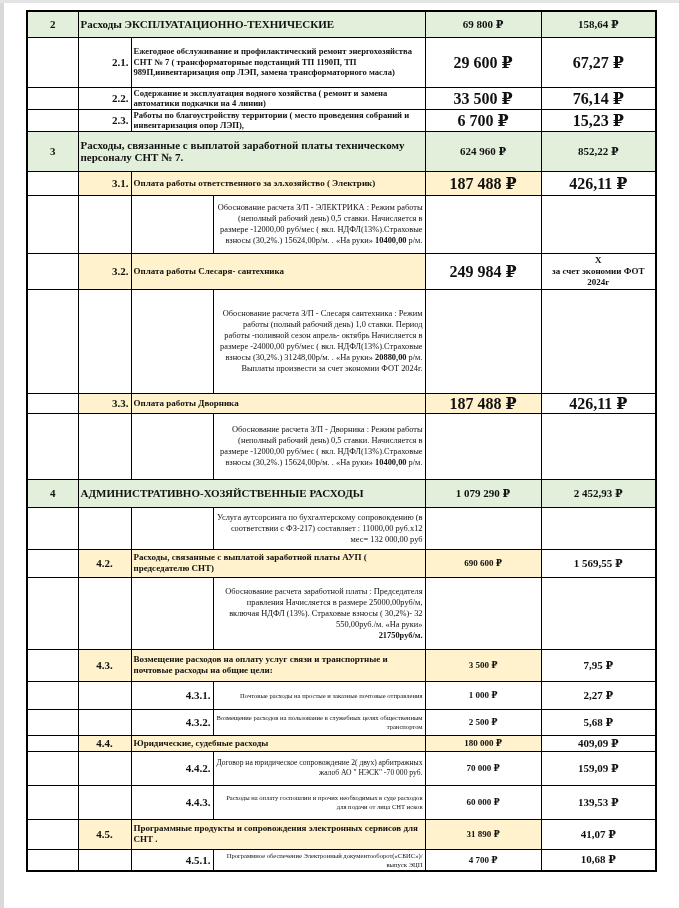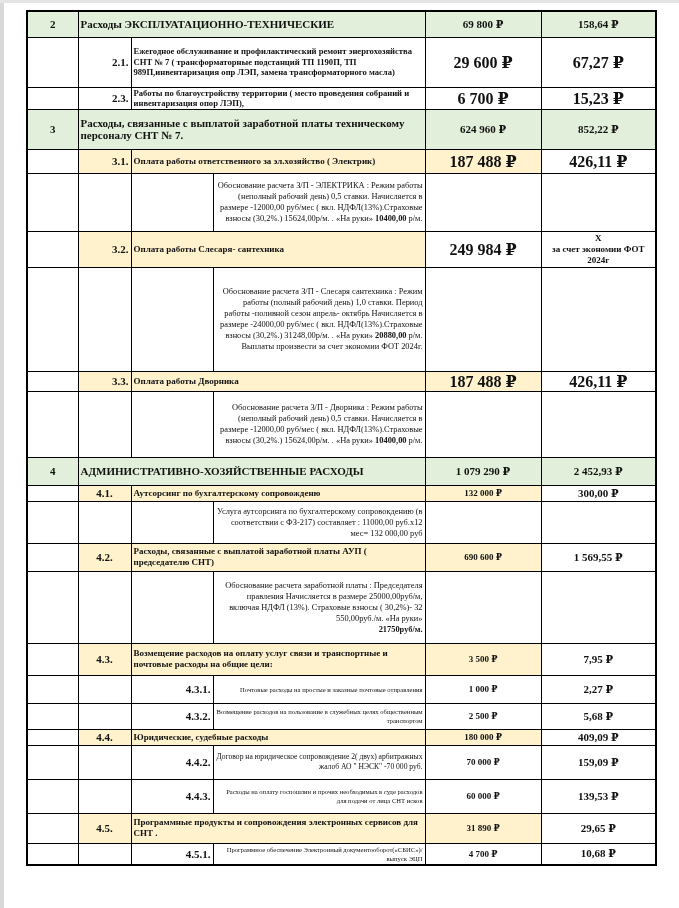--- a/index.html
+++ b/index.html
@@ -55,20 +55,27 @@
     <td class="col-amt">69 800 ₽</td>
     <td class="col-unit">158,64 ₽</td>
   </tr>
   <tr style="height:50px">
     <td></td>
     <td class="code">2.1.</td>
     <td class="plain-title" colspan="2">Ежегодное обслуживание  и профилактический  ремонт энергохозяйства  СНТ № 7  ( трансформаторные  подстанций  ТП 1190П, ТП 989П,инвентаризация  опр  ЛЭП, замена трансформаторного  масла)</td>
     <td class="col-amt">29 600 ₽</td>
     <td class="col-unit">67,27 ₽</td>
   </tr>
+  <tr style="height:20px">
+    <td></td>
+    <td class="code">2.2.</td>
+    <td class="plain-title" colspan="2">Содержание и эксплуатация водного хозяйства (  ремонт и замена автоматики подкачки  на 4 линии)</td>
+    <td class="col-amt">33 500 ₽</td>
+    <td class="col-unit">76,14 ₽</td>
+  </tr>
   <tr style="height:22px">
     <td></td>
     <td class="code">2.3.</td>
     <td class="plain-title" colspan="2">Работы  по  благоустройству  территории ( место  проведения собраний и  инвентаризация  опор ЛЭП),</td>
     <td class="col-amt">6 700 ₽</td>
     <td class="col-unit">15,23 ₽</td>
   </tr>
 
   <tr class="sec" style="height:40px">
     <td class="num">3</td>
@@ -124,27 +131,20 @@
     <td class="col-amt"></td>
     <td class="col-unit"></td>
   </tr>
 
   <tr class="sec" style="height:28px">
     <td class="num">4</td>
     <td class="title" colspan="3">АДМИНИСТРАТИВНО-ХОЗЯЙСТВЕННЫЕ   РАСХОДЫ</td>
     <td class="col-amt">1 079 290 ₽</td>
     <td class="col-unit">2 452,93 ₽</td>
   </tr>
-  <tr class="sub-hl" style="height:16px">
-    <td></td>
-    <td class="code center hl">4.1.</td>
-    <td class="sub-title hl" colspan="2">Аутсорсинг по бухгалтерскому сопровожденю</td>
-    <td class="col-amt hl" style="font-size:9px">132 000 ₽</td>
-    <td class="col-unit" style="font-size:11px">300,00 ₽</td>
-  </tr>
   <tr style="height:42px">
     <td></td>
     <td></td>
     <td></td>
     <td class="desc">Услуга аутсорсинга по бухгалтерскому сопровокдению (в соответствии с ФЗ-217)  составляет : 11000,00 руб.х12 мес=   132 000,00 руб</td>
     <td class="col-amt"></td>
     <td class="col-unit"></td>
   </tr>
   <tr class="sub-hl" style="height:28px">
     <td></td>
@@ -205,21 +205,21 @@
     <td class="code">4.4.3.</td>
     <td class="desc small">Расходы на оплату госпошлин и прочих необходимых в суде  расходов для подачи от лица СНТ исков</td>
     <td class="col-amt" style="font-size:9px">60 000 ₽</td>
     <td class="col-unit" style="font-size:11px">139,53 ₽</td>
   </tr>
   <tr class="sub-hl" style="height:30px">
     <td></td>
     <td class="code center hl">4.5.</td>
     <td class="sub-title hl" colspan="2">Программные  продукты  и   сопровождения  электронных сервисов для  СНТ .</td>
     <td class="col-amt hl" style="font-size:9px">31 890 ₽</td>
-    <td class="col-unit" style="font-size:11px">29,65 ₽</td>
+    <td class="col-unit" style="font-size:11px">41,07 ₽</td>
   </tr>
   <tr style="height:22px">
     <td></td>
     <td></td>
     <td class="code">4.5.1.</td>
     <td class="desc small">Программное обеспечение Электронный документооборот(«СБИС»)/ выпуск  ЭЦП</td>
     <td class="col-amt" style="font-size:9px">4 700 ₽</td>
     <td class="col-unit" style="font-size:11px">10,68 ₽</td>
   </tr>
 </tbody>

